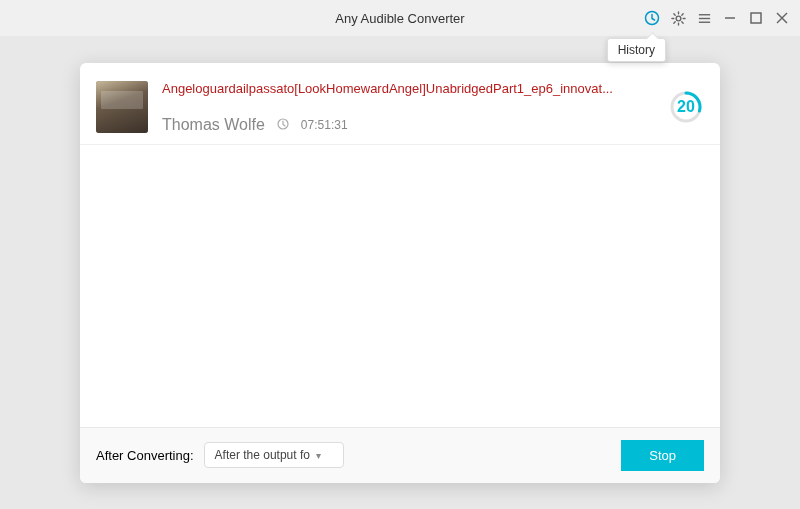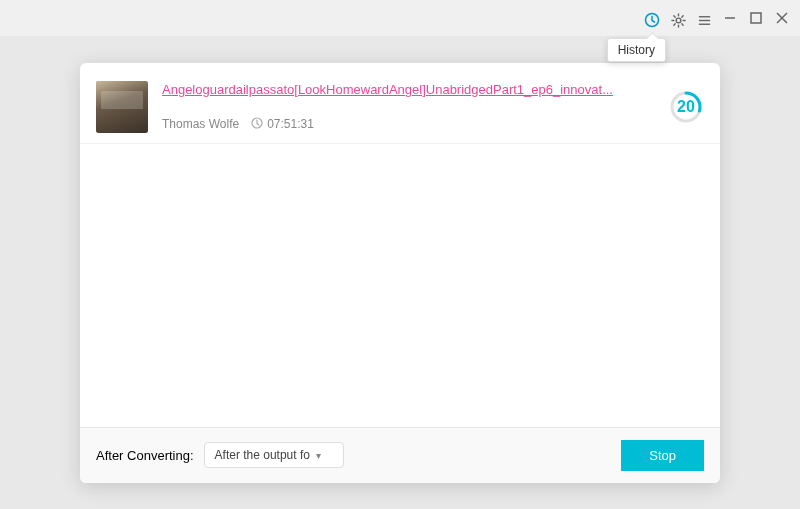--- a/index.html
+++ b/index.html
@@ -33,21 +33,21 @@
     .title-bar-controls {
       display: flex;
       align-items: center;
       gap: 6px;
       margin-left: auto;
     }
     .title-bar-icon {
       width: 20px;
       height: 20px;
       display: flex;
-      align-items: flex-end;
+      align-items: center;
       justify-content: center;
       cursor: pointer;
       color: #555;
       font-size: 14px;
       position: relative;
     }
     .history-tooltip {
       position: absolute;
       top: 30px;
       right: -4px;
@@ -188,42 +188,41 @@
       background: rgba(255,255,255,0.2);
       border-radius: 1px;
     }
 
     .track-info {
       flex: 1;
       min-width: 0;
     }
     .track-title {
       font-size: 13px;
-      color: #ec4899;
+      color: #b91c1c;
       white-space: nowrap;
       overflow: hidden;
       text-overflow: ellipsis;
       margin-bottom: 20px;
-      text-decoration: underline;
     }
     .track-meta {
       display: flex;
       align-items: center;
       gap: 12px;
     }
     .track-author {
-      font-size: 12px;
+      font-size: 16px;
       color: #888;
     }
     .track-duration {
       font-size: 12px;
       color: #888;
       display: flex;
       align-items: center;
-      gap: 4px;
+      gap: 12px;
     }
     .clock-icon {
       font-size: 11px;
       color: #aaa;
     }
 
     
     .progress-circle {
       width: 36px;
       height: 36px;
@@ -302,20 +301,21 @@
       padding: 8px 28px;
       font-size: 13px;
       cursor: pointer;
       font-weight: 500;
     }
   </style>
 </head>
 <body>
 
 <div class="title-bar">
+  <span class="title-bar-title">Any Audible Converter</span>
   <div class="title-bar-controls">
     <div class="title-bar-icon" style="position:relative;">
       <svg width="16" height="16" viewBox="0 0 16 16" fill="none" xmlns="http://www.w3.org/2000/svg">
         <circle cx="8" cy="8" r="6.5" stroke="#0099cc" stroke-width="1.5"></circle>
         <polyline points="8,4.5 8,8.5 10.5,10" stroke="#0099cc" stroke-width="1.5" stroke-linecap="round"></polyline>
       </svg>
       <div class="history-tooltip">History</div>
     </div>
     <div class="title-bar-icon">
       <svg width="15" height="15" viewBox="0 0 16 16" fill="none">

